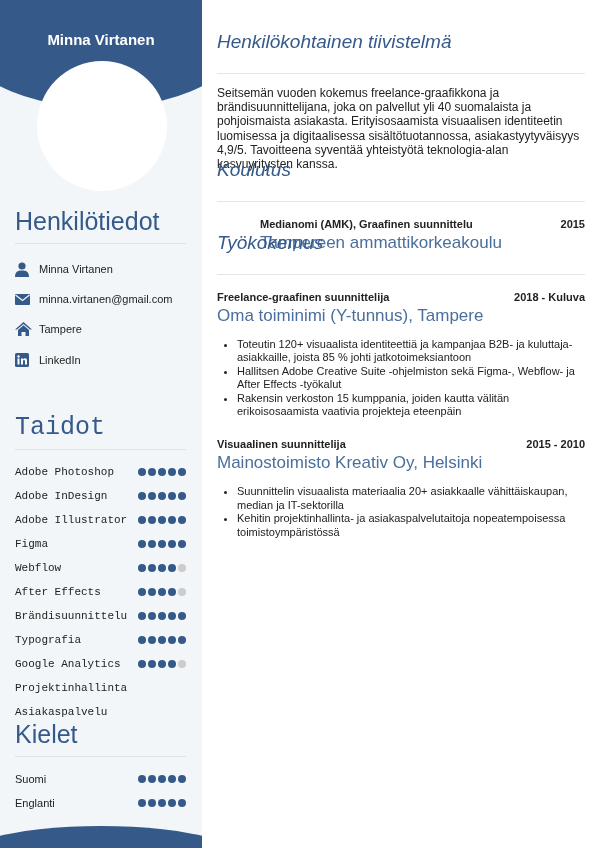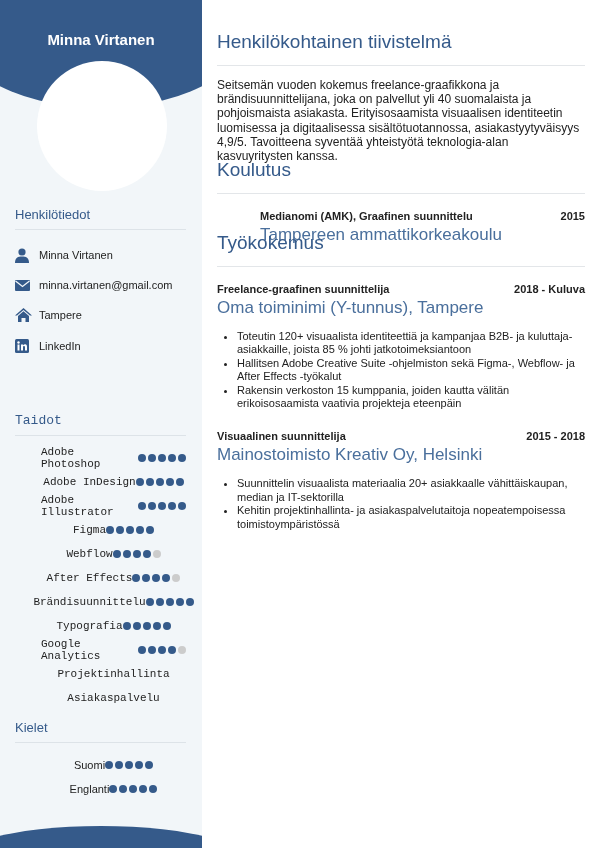--- a/index.html
+++ b/index.html
@@ -21,34 +21,35 @@
   .name {
     position: absolute; left: 0; top: 31px; width: 202px; text-align: center;
     color: #ffffff; font-weight: bold; font-size: 15px;
   }
   .photo {
     position: absolute; left: 37px; top: 61px; width: 130px; height: 130px;
     border-radius: 50%; background: #ffffff;
   }
   .side-section { position: absolute; left: 15px; width: 171px; }
   .side-title {
-    font-size: 13px; color: #355a8a; padding-bottom: 7px;
+    font-size: 25px; color: #355a8a; padding-bottom: 7px;
     border-bottom: 1px solid #dde3e8; margin-bottom: 10px;
   }
   .contact-row { display: flex; align-items: center; height: 30.2px; font-size: 11px; color: #222; }
   .contact-row .ic { width: 24px; height: 16px; display: flex; align-items: center; justify-content: flex-start; }
-  .skill-row { display: flex; align-items: center; justify-content: center; height: 24px; font-size: 11px; color: #222; margin-left: 26px; }
+  .skill-row { display: flex; align-items: center; justify-content: space-between; height: 24px; font-size: 11px; color: #222; }
   .dots { display: flex; gap: 2px; }
   .dot { width: 8px; height: 8px; border-radius: 50%; background: #355a8a; }
   .dot.off { background: #cccccc; }
 
   .main { position: absolute; left: 217px; top: 0; width: 368px; }
   .main-title {
-    font-size: 19px; color: #355a8a; padding-bottom: 12px;
+    font-size: 19px; color: #355a8a; padding-bottom: 20px;
     border-bottom: 1px solid #e3e6e9;
+    font-style: italic;
   }
   .summary { font-size: 12px; line-height: 14.2px; color: #222; margin-top: 12px; }
   .entry-head { display: flex; justify-content: space-between; font-size: 11px; font-weight: bold; color: #222; }
   .entry-sub { font-size: 17px; color: #4a6f9c; margin-top: 3px; }
   .bullets { list-style: disc; padding-left: 20px; margin-top: 12px; font-size: 11px; line-height: 13.4px; color: #222; }
   .bullets li { padding-left: 0; }
 </style>
 </head>
 <body>
 
@@ -256,21 +257,21 @@
       <div class="entry-sub">Oma toiminimi (Y-tunnus), Tampere</div>
       <ul class="bullets">
         <li>Toteutin 120+ visuaalista identiteettiä ja kampanjaa B2B- ja kuluttaja-asiakkaille, joista 85 % johti jatkotoimeksiantoon</li>
         <li>Hallitsen Adobe Creative Suite -ohjelmiston sekä Figma-, Webflow- ja After Effects -työkalut</li>
         <li>Rakensin verkoston 15 kumppania, joiden kautta välitän erikoisosaamista vaativia projekteja eteenpäin</li>
       </ul>
     </div>
     <div style="margin-top:20px;">
       <div class="entry-head">
         <span>Visuaalinen suunnittelija</span>
-        <span>2015 - 2018</span>
+        <span>2015 - 2010</span>
       </div>
       <div class="entry-sub">Mainostoimisto Kreativ Oy, Helsinki</div>
       <ul class="bullets">
         <li>Suunnittelin visuaalista materiaalia 20+ asiakkaalle vähittäiskaupan, median ja IT-sektorilla</li>
         <li>Kehitin projektinhallinta- ja asiakaspalvelutaitoja nopeatempoisessa toimistoympäristössä</li>
       </ul>
     </div>
   </div>
 </div>
 

